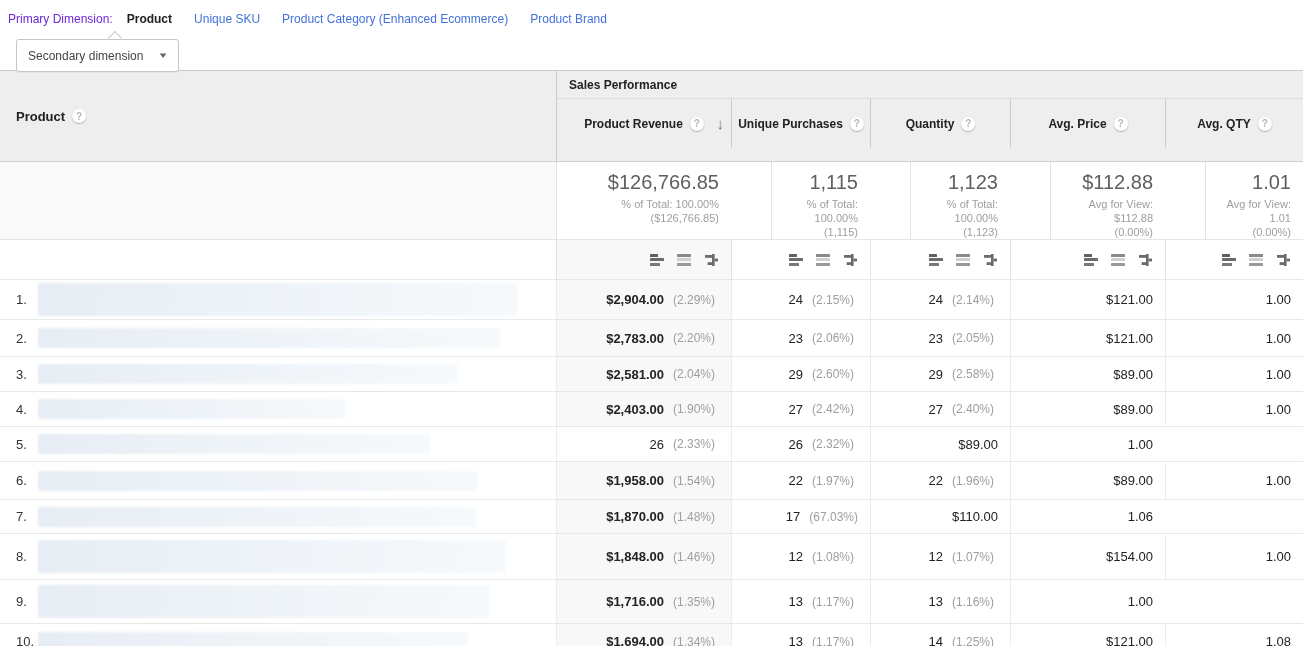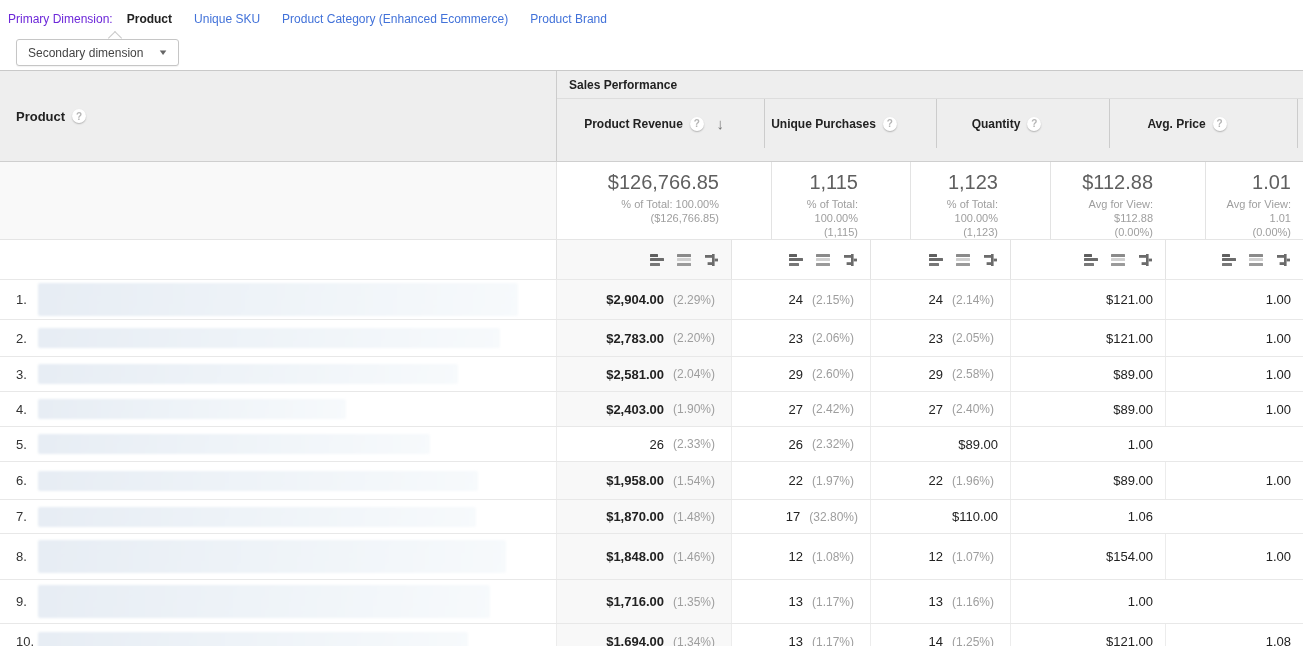--- a/index.html
+++ b/index.html
@@ -21,21 +21,21 @@
   .pd-tab.link { color:#4272d9; }
 
   
   .secondary-bar { height:32px; background:#fff; position:relative; }
   .notch {
     position:absolute; left:110px; top:-5px; width:10px; height:10px;
     background:#fff; border-left:1px solid #c9c9c9; border-top:1px solid #c9c9c9;
     transform:rotate(45deg);
   }
   .secondary-btn {
-    position:absolute; left:16px; top:1px; height:27px;
+    position:absolute; left:16px; top:1px; height:33px;
     display:inline-flex; align-items:center; gap:16px;
     padding:0 11px; background:#fff;
     border:1px solid #c6c6c6; border-radius:3px;
     font-size:12px; color:#444; cursor:pointer;
     box-shadow:0 1px 1px rgba(0,0,0,0.05);
   }
   .caret { font-size:8px; color:#666; transform:scaleX(1.4); }
 
   
   .ga-table { border-top:1px solid #c9c9c9; border-bottom:1px solid #d9d9d9; }
@@ -49,21 +49,21 @@
   .product-hcell {
     height:90px; display:flex; align-items:center; gap:7px;
     padding-left:16px; font-weight:bold; font-size:13px; color:#222;
     border-right:1px solid #ccc; background:#eee;
   }
   .group-band {
     height:28px; display:flex; align-items:center; padding-left:12px;
     font-weight:bold; font-size:12px; color:#222;
     border-bottom:1px solid #ddd; background:#eee;
   }
-  .metric-heads { display:grid; grid-template-columns:174px 139px 140px 155px 138px;gap:33px; }
+  .metric-heads { display:grid; grid-template-columns:174px 139px 140px 155px 138px; }
   .metric-hcell {
     height:49px; display:flex; align-items:center; justify-content:center; gap:7px;
     font-weight:bold; font-size:12px; color:#222; background:#eee;
     position:relative;
   }
   .metric-hcell + .metric-hcell { border-left:1px solid #ccc; }
   .sort-arrow {
     position:absolute; right:7px; top:50%; transform:translateY(-54%);
     font-size:15px; color:#757575; font-weight:normal;
   }
@@ -473,21 +473,21 @@
     <div class="cell-product-data">
       <span class="rank">7.</span>
       <span class="name-blur"></span>
     </div>
     <div class="cell-metric sorted">
       <span class="val bold">$1,870.00</span>
       <span class="pct">(1.48%)</span>
     </div>
     <div class="cell-metric">
       <span class="val">17</span>
-      <span class="pct">(32.80%)</span>
+      <span class="pct">(67.03%)</span>
     </div>
     <div class="cell-metric">
       <span class="val">$110.00</span>
     </div>
     <div class="cell-metric">
       <span class="val">1.06</span>
     </div>
   </div>
 
   <div class="grid6 data-row two-line">

